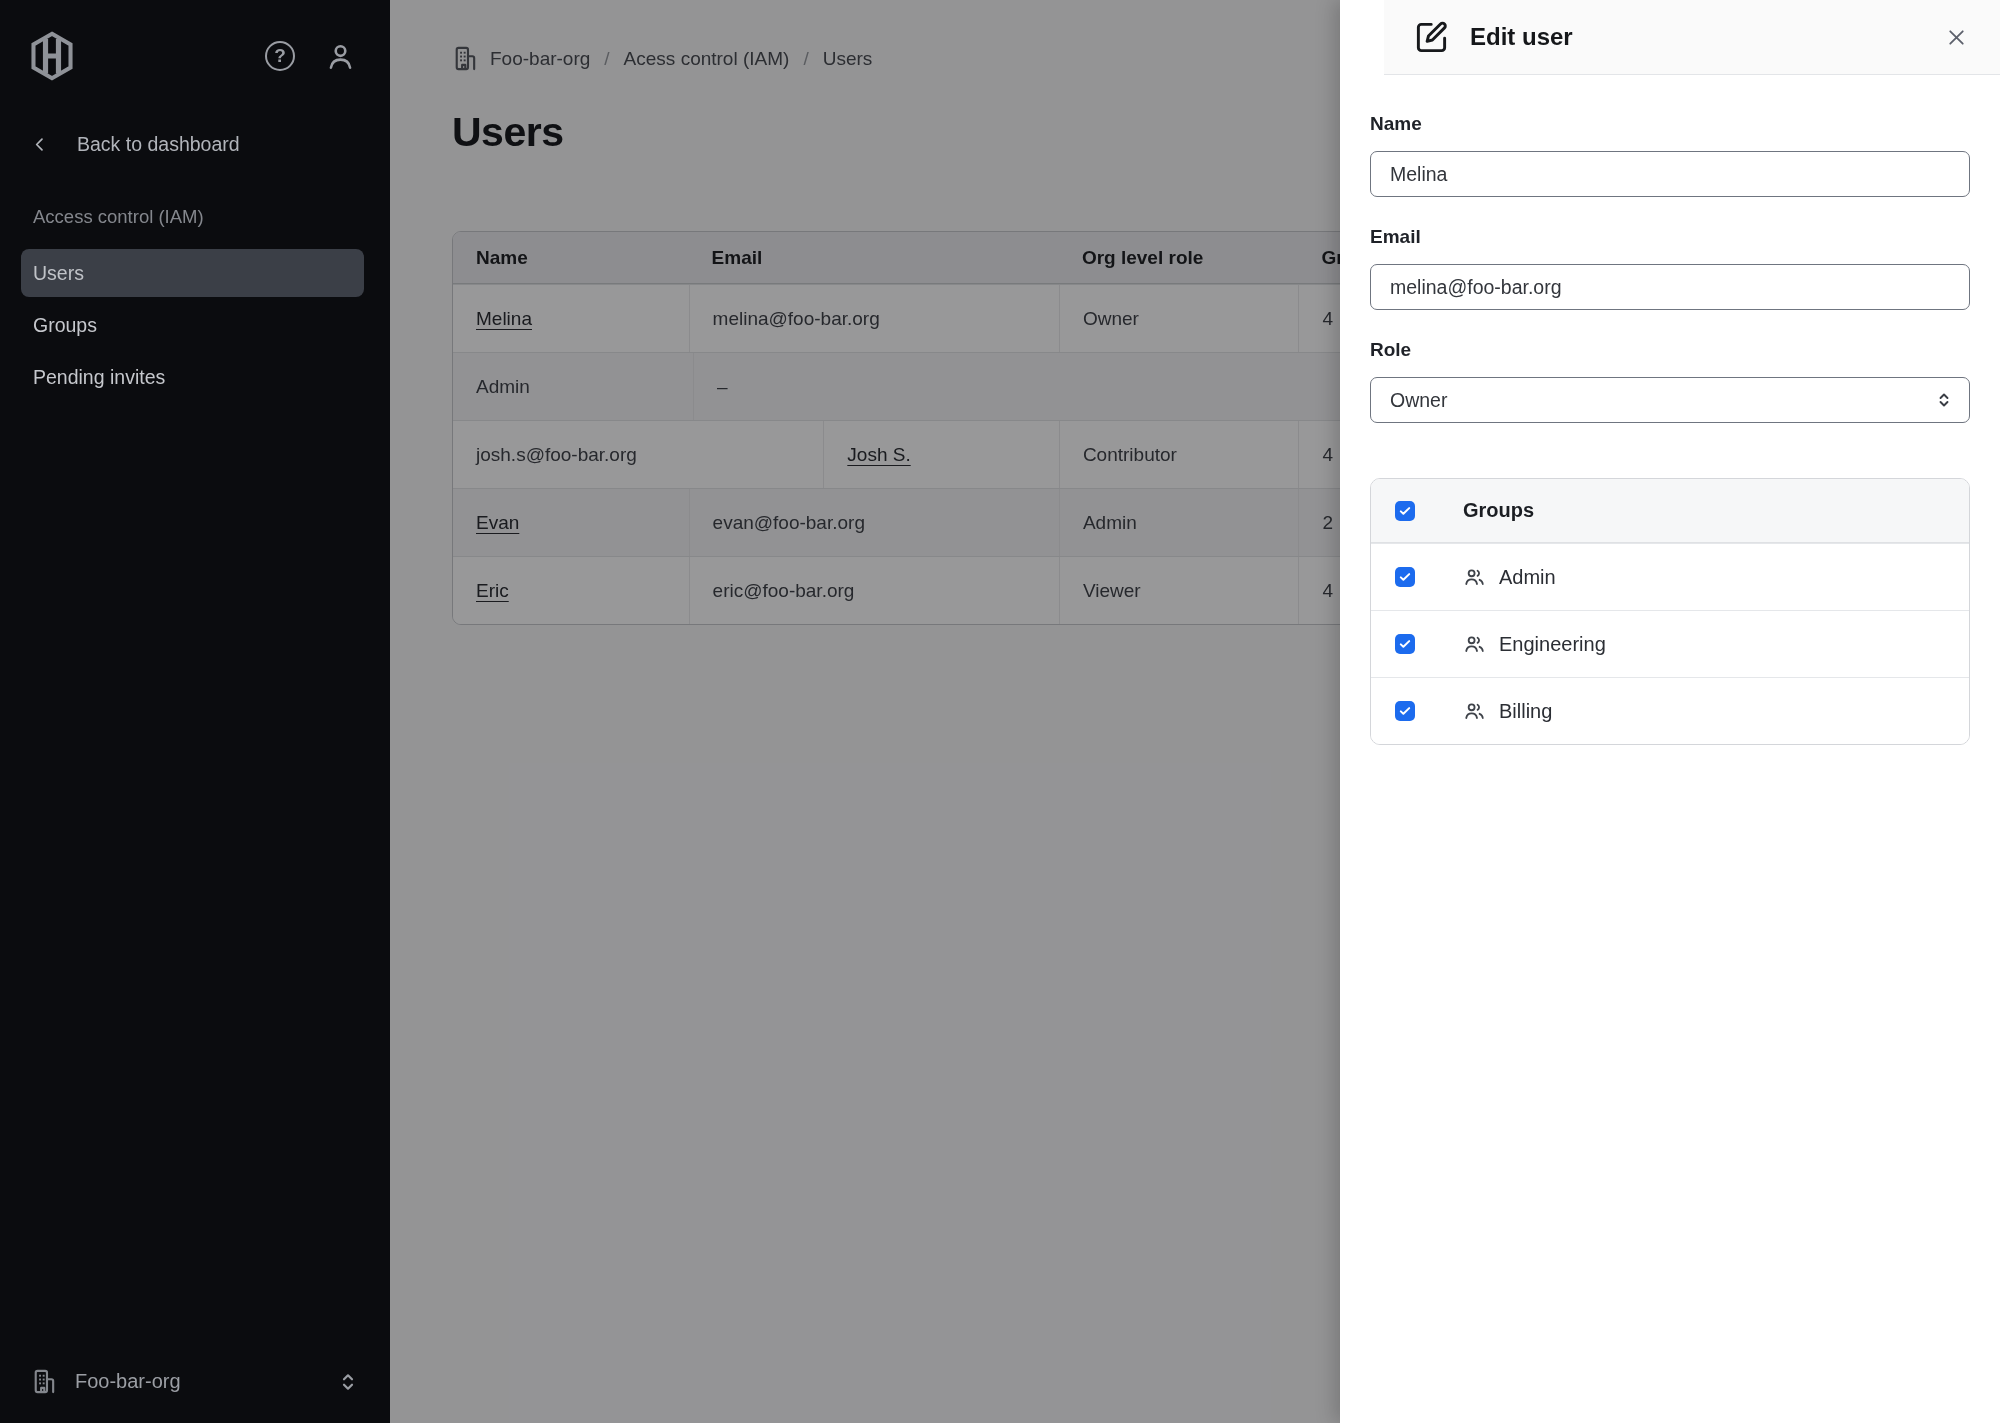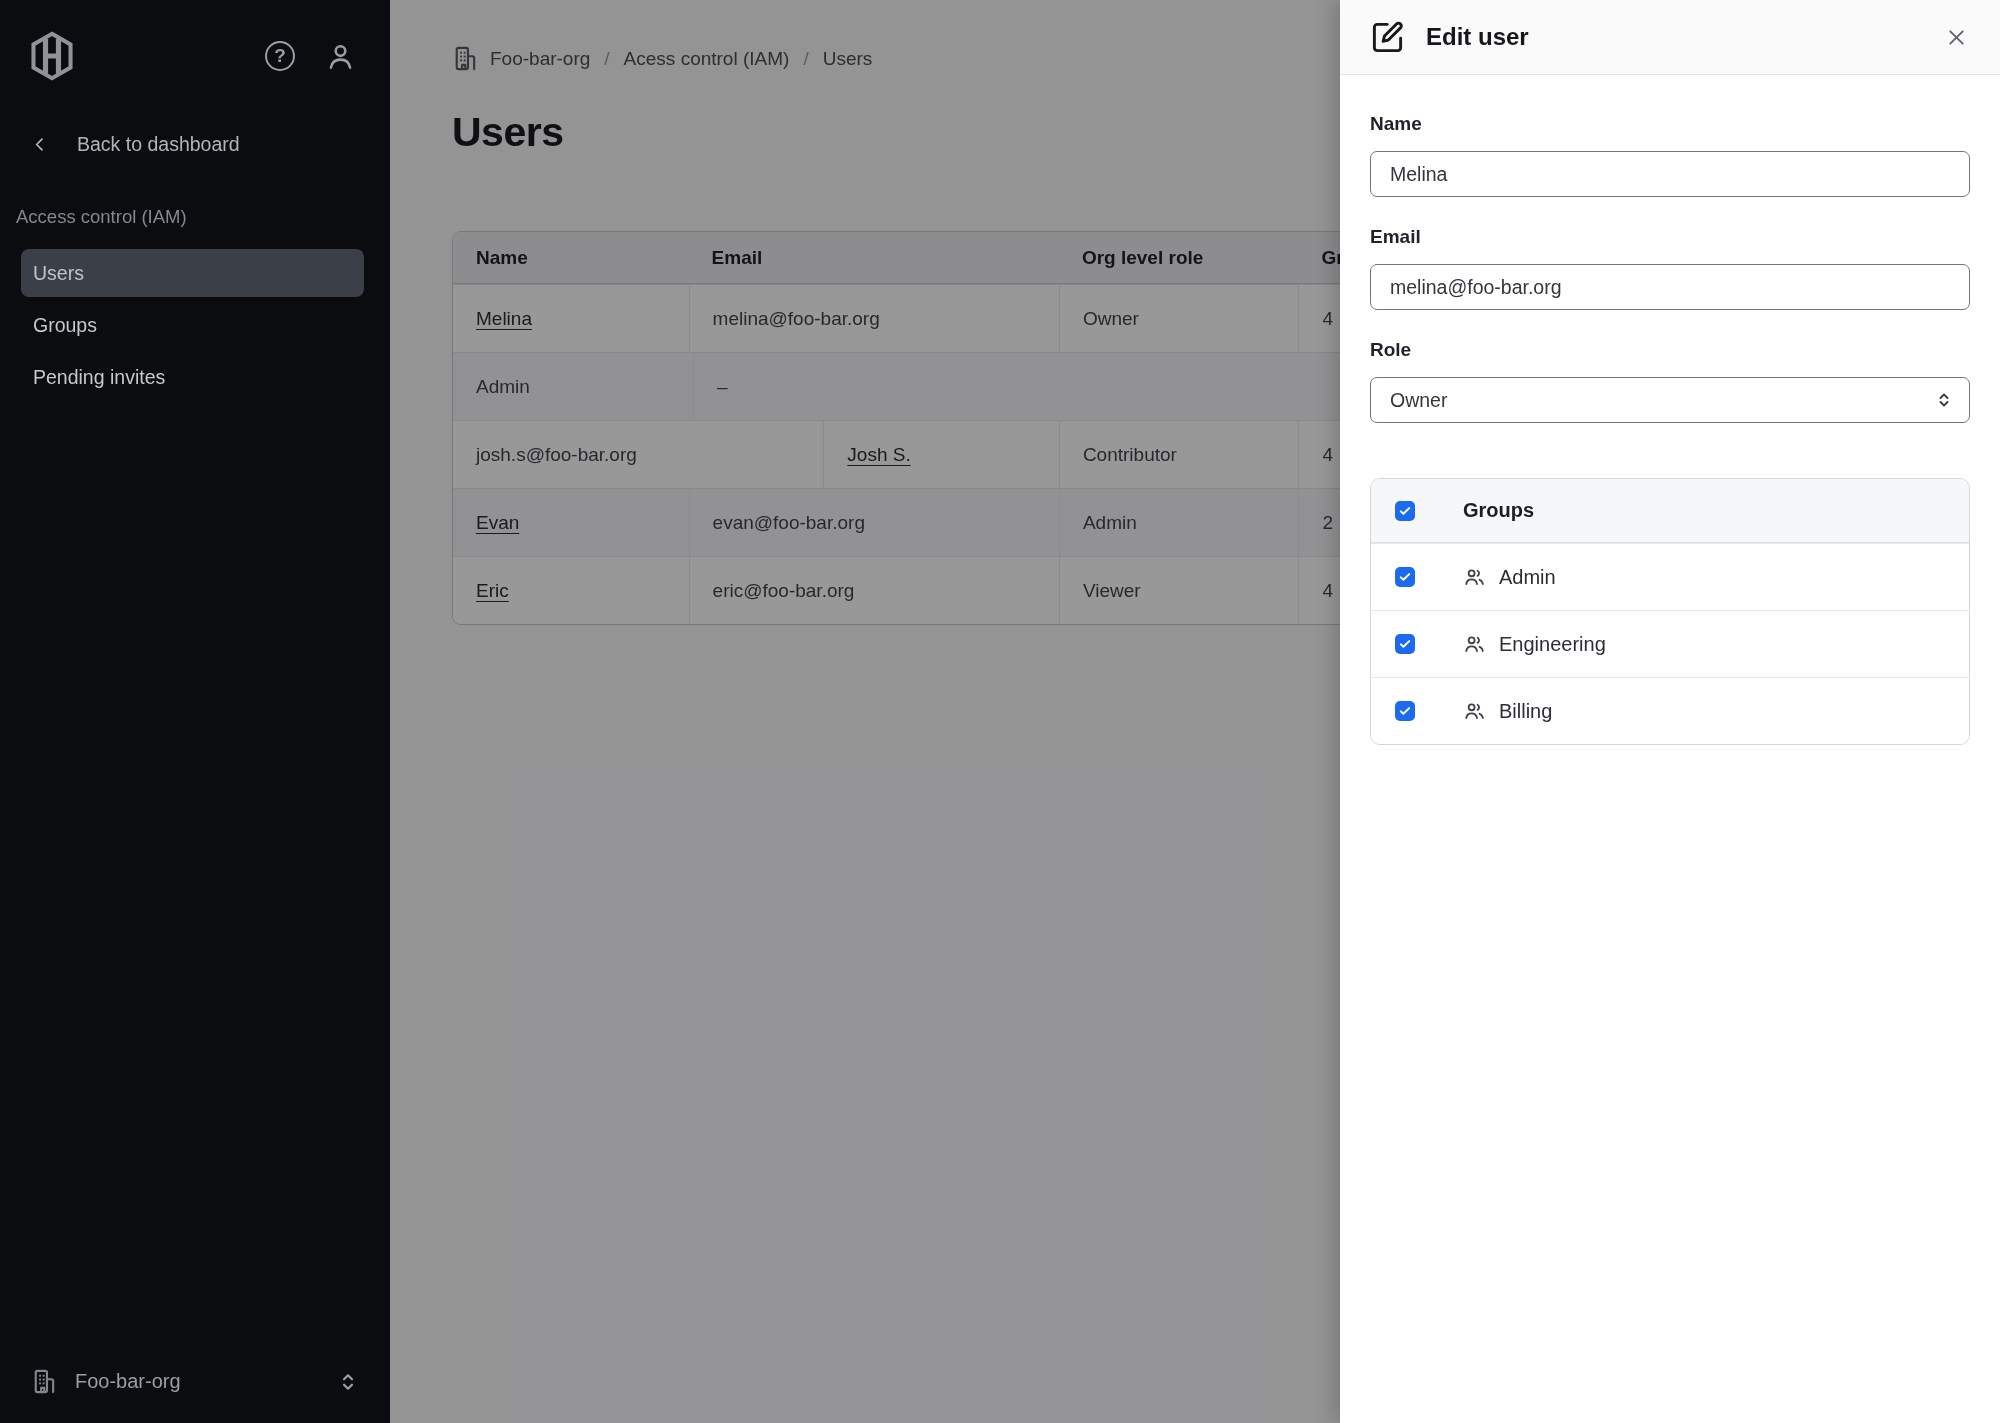--- a/index.html
+++ b/index.html
@@ -34,21 +34,21 @@
   .person-icon svg { width: 31px; height: 31px; }
 
   .back-link {
     display: flex; align-items: center; gap: 29px;
     margin: 52px 0 0 31px; background: none; border: none; cursor: pointer;
     color: #b1b4ba; font-size: 19.5px; font-family: inherit;
   }
   .back-link svg { width: 17px; height: 17px; }
 
   .nav-label {
-    margin: 50px 0 0 16px; color: #84878d; font-size: 18.5px;
+    margin: 50px 0 0 33px; color: #84878d; font-size: 18.5px;
   }
   .nav { margin-top: 19px; display: flex; flex-direction: column; }
   .nav-item {
     height: 52px; display: flex; align-items: center;
     padding-left: 33px; font-size: 19.5px; color: #c6c8cd; cursor: pointer;
     border: none; background: none; font-family: inherit; text-align: left;
   }
   .nav-item.active {
     margin: 2px 26px 2px 21px; height: 48px; padding-left: 12px;
     background: #3b3f47; border-radius: 8px; color: #c0c3c8;
@@ -100,21 +100,21 @@
   }
 
   
   .drawer {
     position: absolute; left: 1340px; top: 0; width: 660px; height: 100%;
     background: #fff; z-index: 20;
     box-shadow: -6px 0 18px rgba(0,0,0,0.18);
   }
   .drawer-header {
     height: 75px; background: #fafafa; border-bottom: 1px solid #e3e5e8;
-    display: flex; align-items: center; padding: 0 32px 0 30px; gap: 21px;
+    display: flex; align-items: center; padding: 0 32px 0 30px; gap: 21px; margin-left: 44px;
   }
   .drawer-header .edit-ic { width: 35px; height: 35px; color: #17191c; }
   .drawer-title { font-size: 24px; font-weight: bold; color: #15171a; }
   .close-btn { margin-left: auto; background: none; border: none; cursor: pointer; color: #5d616c; display: flex; }
   .close-btn svg { width: 23px; height: 23px; }
 
   .drawer-body { padding: 36px 30px 0 30px; }
   .field-label { display: block; font-size: 19px; font-weight: bold; color: #1f2228; line-height: 26px; }
   .field-label + .field-label, .gap-top { margin-top: 27px; }
   .text-input {

